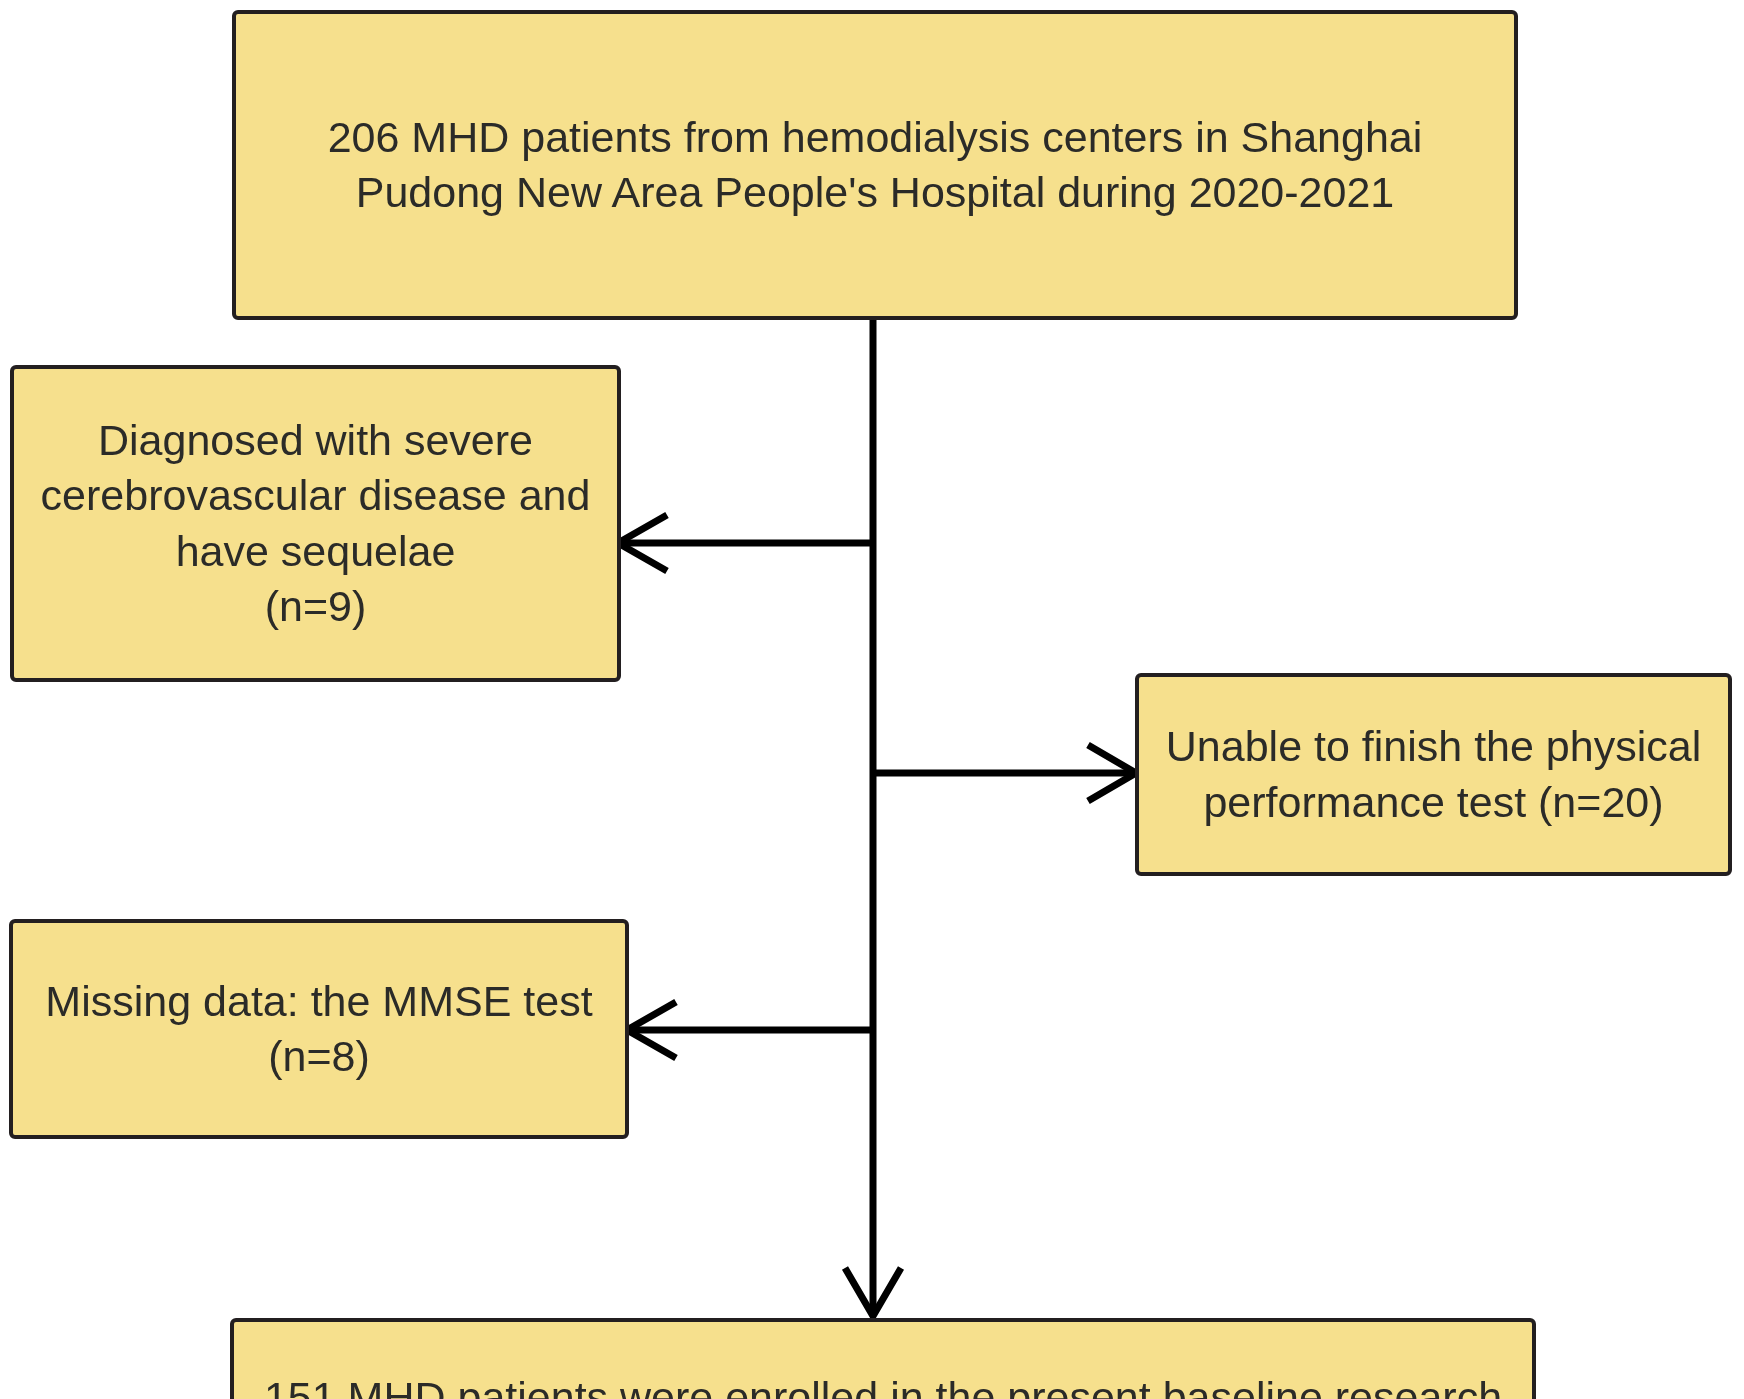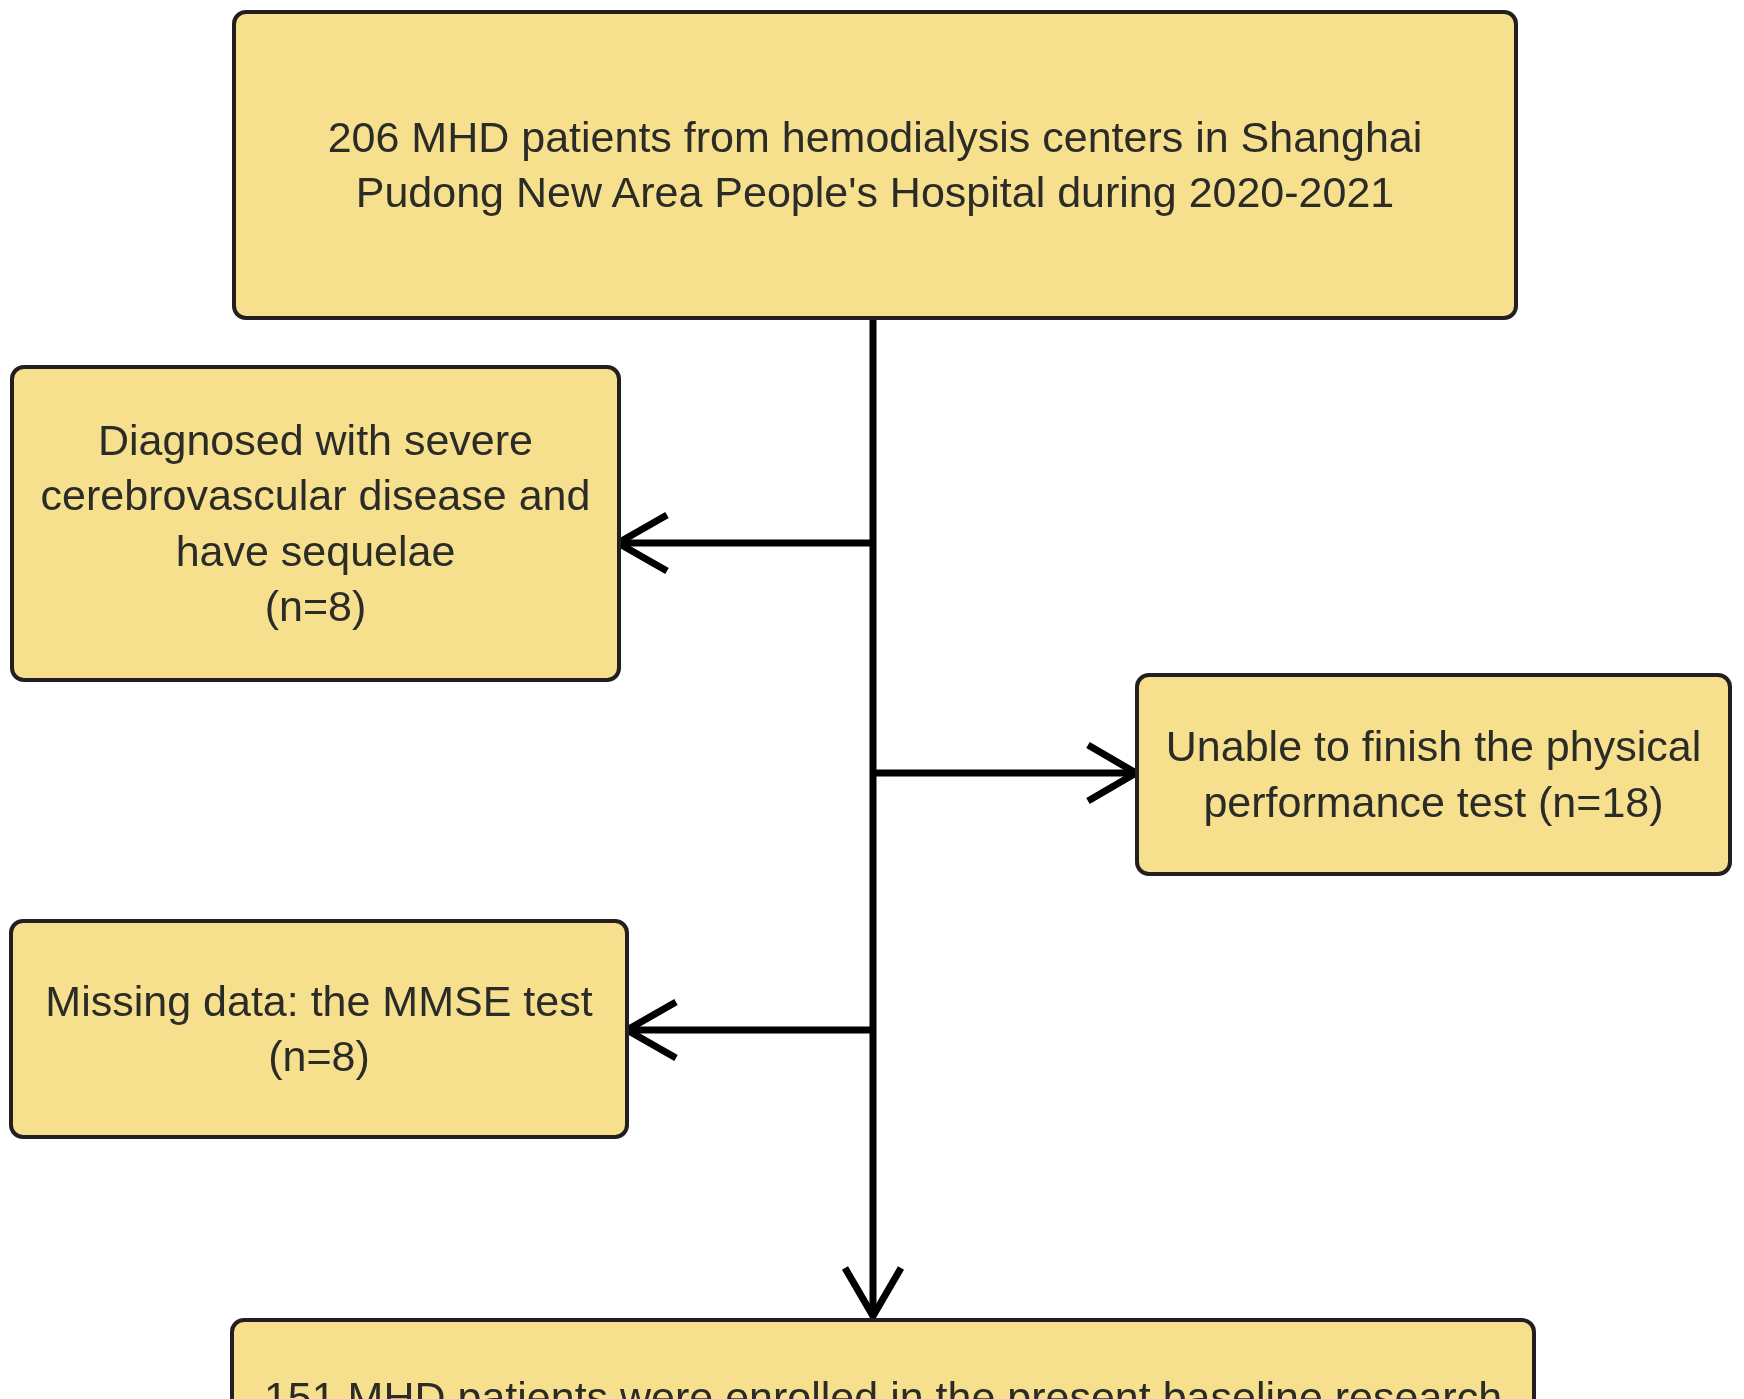--- a/index.html
+++ b/index.html
@@ -16,21 +16,21 @@
     width: 1744px;
     height: 1399px;
     background: #ffffff;
     overflow: hidden;
   }
   .flow-box {
     position: absolute;
     box-sizing: border-box;
     background: #f6e08d;
     border: 4px solid #231f20;
-    border-radius: 14px;
+    border-radius: 6px;
     display: flex;
     align-items: center;
     justify-content: center;
     text-align: center;
     color: #2b2b28;
     font-size: 43px;
     line-height: 1.28;
     padding: 8px 18px;
     font-family: "Liberation Sans", sans-serif;
   }
@@ -75,25 +75,25 @@
     <line x1="873" y1="1030" x2="630" y2="1030" stroke="#000000" stroke-width="7"></line>
     <polyline points="676,1002 627,1030 676,1058" fill="none" stroke="#000000" stroke-width="7" stroke-linecap="butt" stroke-linejoin="miter"></polyline>
   </svg>
 
   <div class="flow-box" id="box-source">
     <span class="box-text">206 MHD patients from hemodialysis centers in Shanghai Pudong New Area People's Hospital during 2020-2021</span>
   </div>
 
   <div class="flow-box" id="box-excl-1">
     <span class="box-text">Diagnosed with severe cerebrovascular disease and have sequelae
-(n=8)</span>
+(n=9)</span>
   </div>
 
   <div class="flow-box" id="box-excl-2">
-    <span class="box-text">Unable to finish the physical performance test (n=18)</span>
+    <span class="box-text">Unable to finish the physical performance test (n=20)</span>
   </div>
 
   <div class="flow-box" id="box-excl-3">
     <span class="box-text">Missing data: the MMSE test (n=8)</span>
   </div>
 
   <div class="flow-box" id="box-enrolled">
     <span class="box-text">151 MHD patients were enrolled in the present baseline research</span>
   </div>
 

